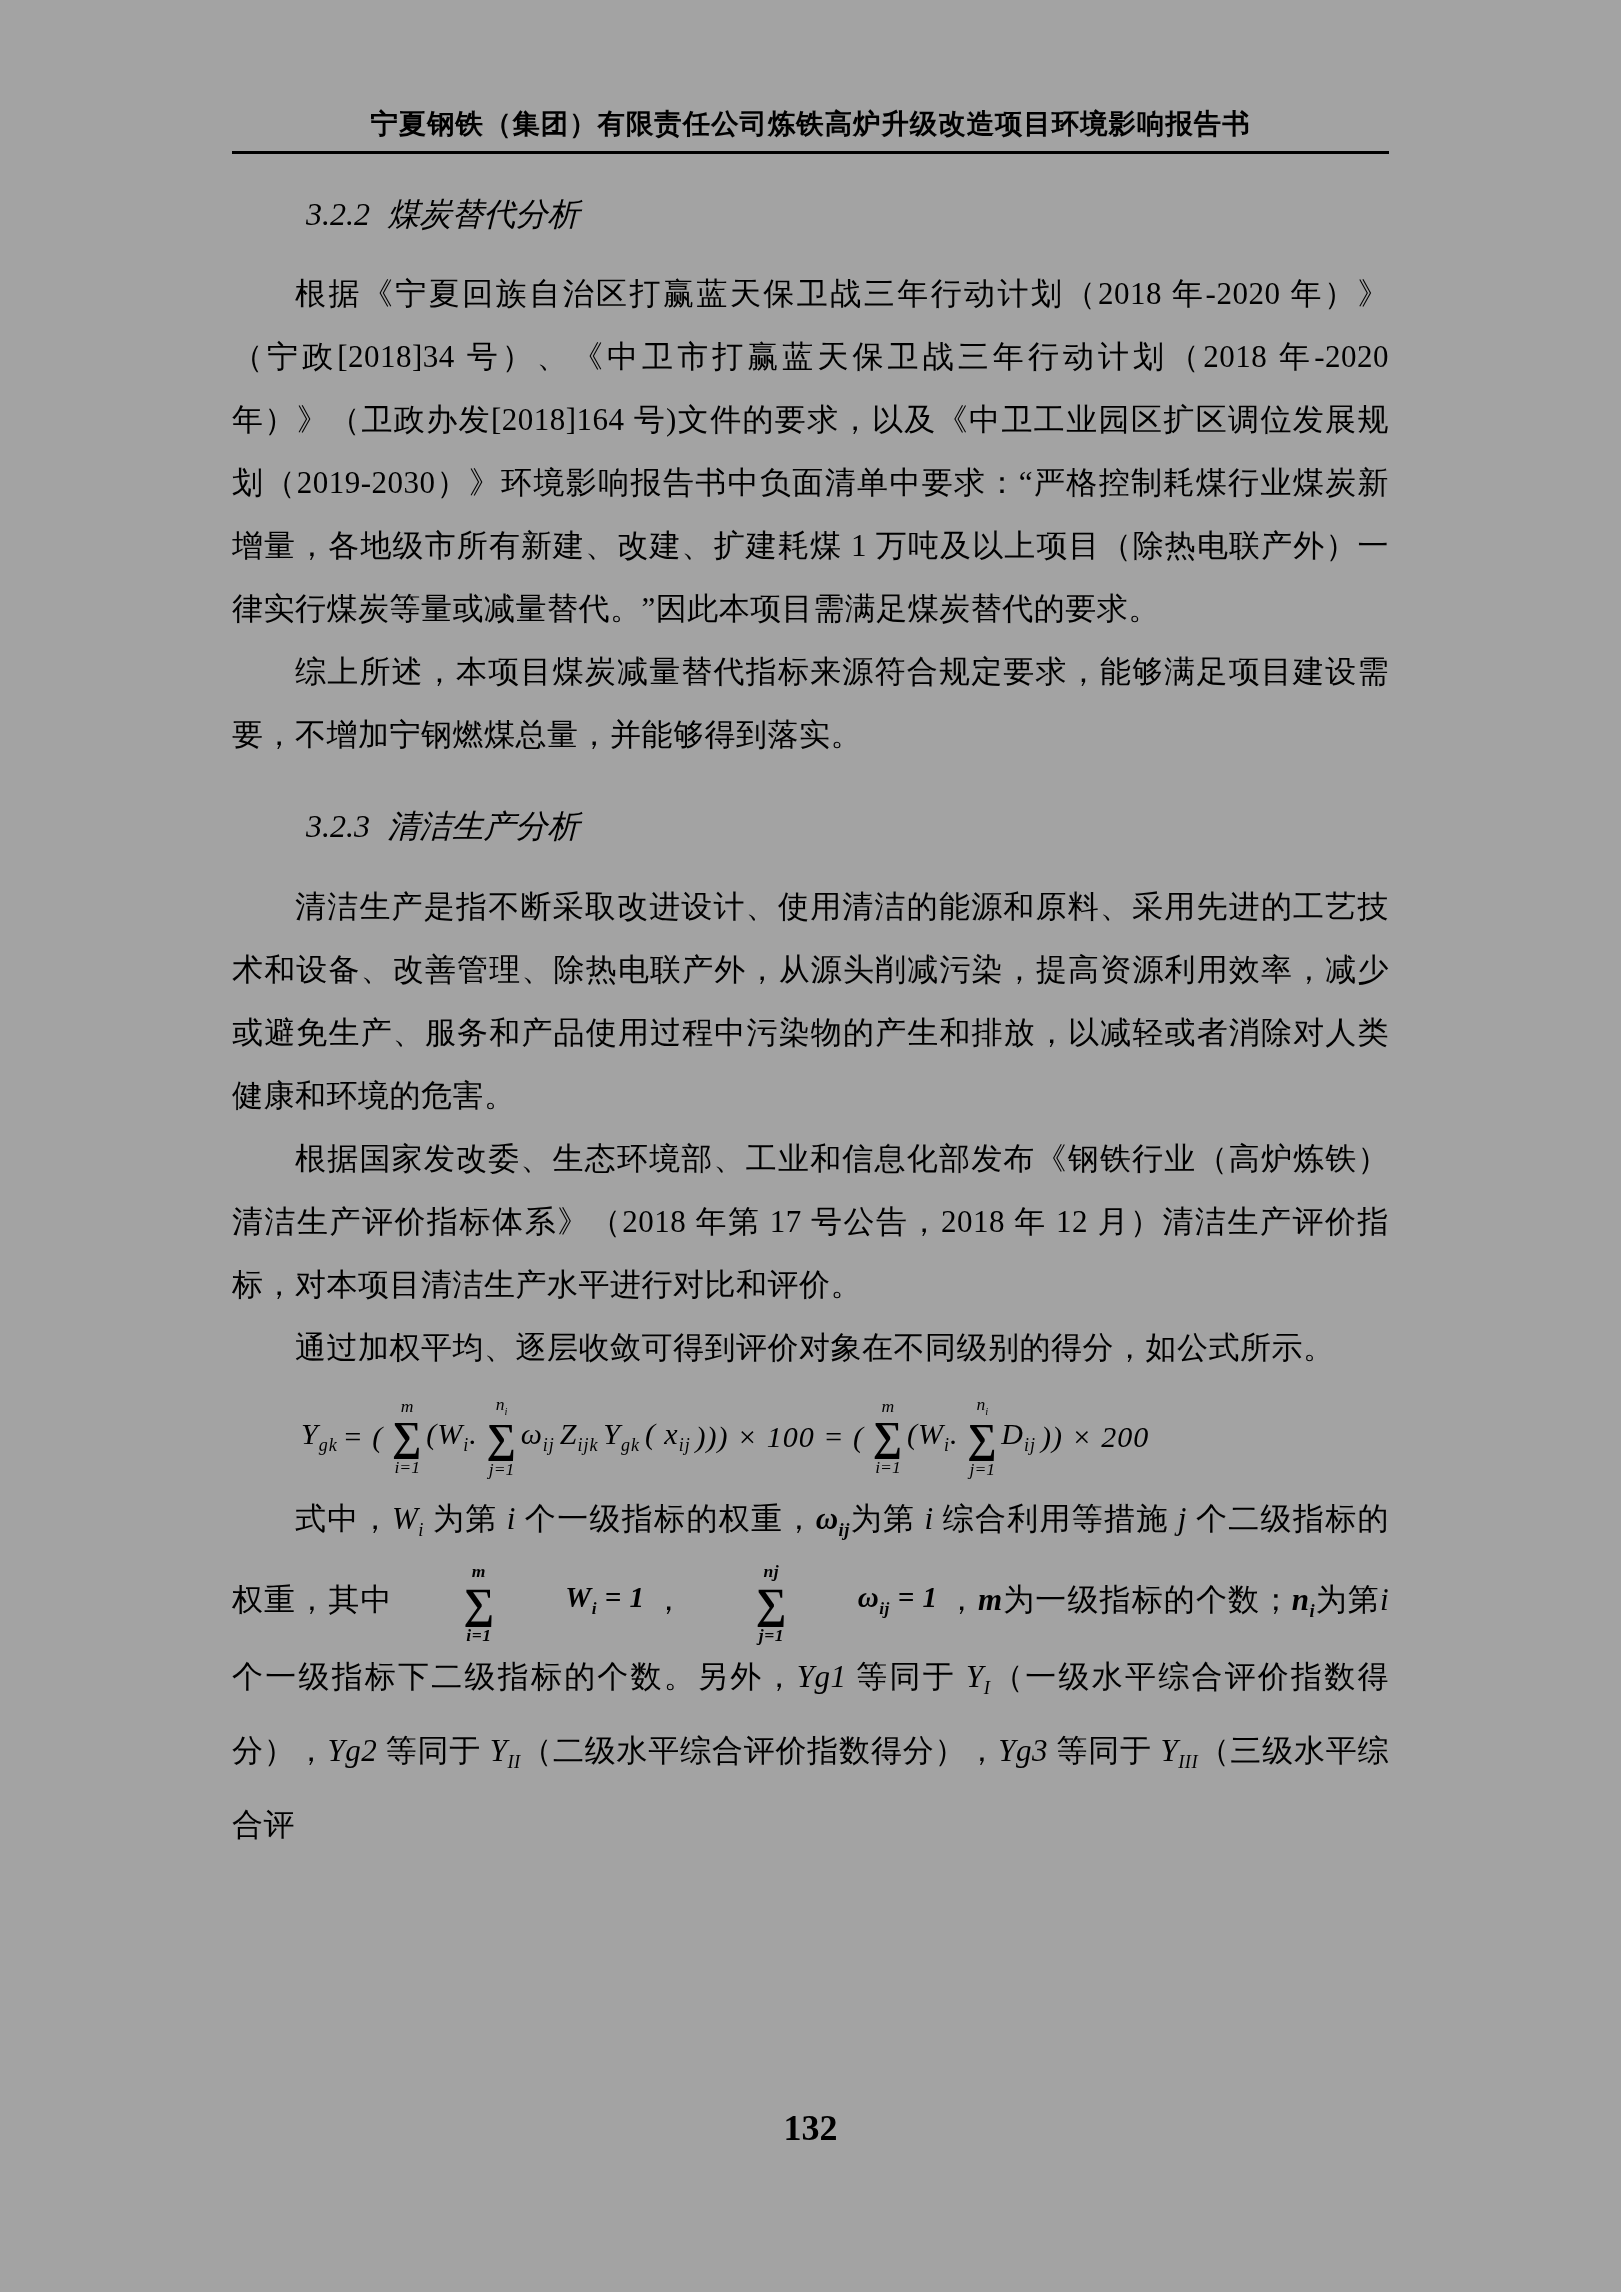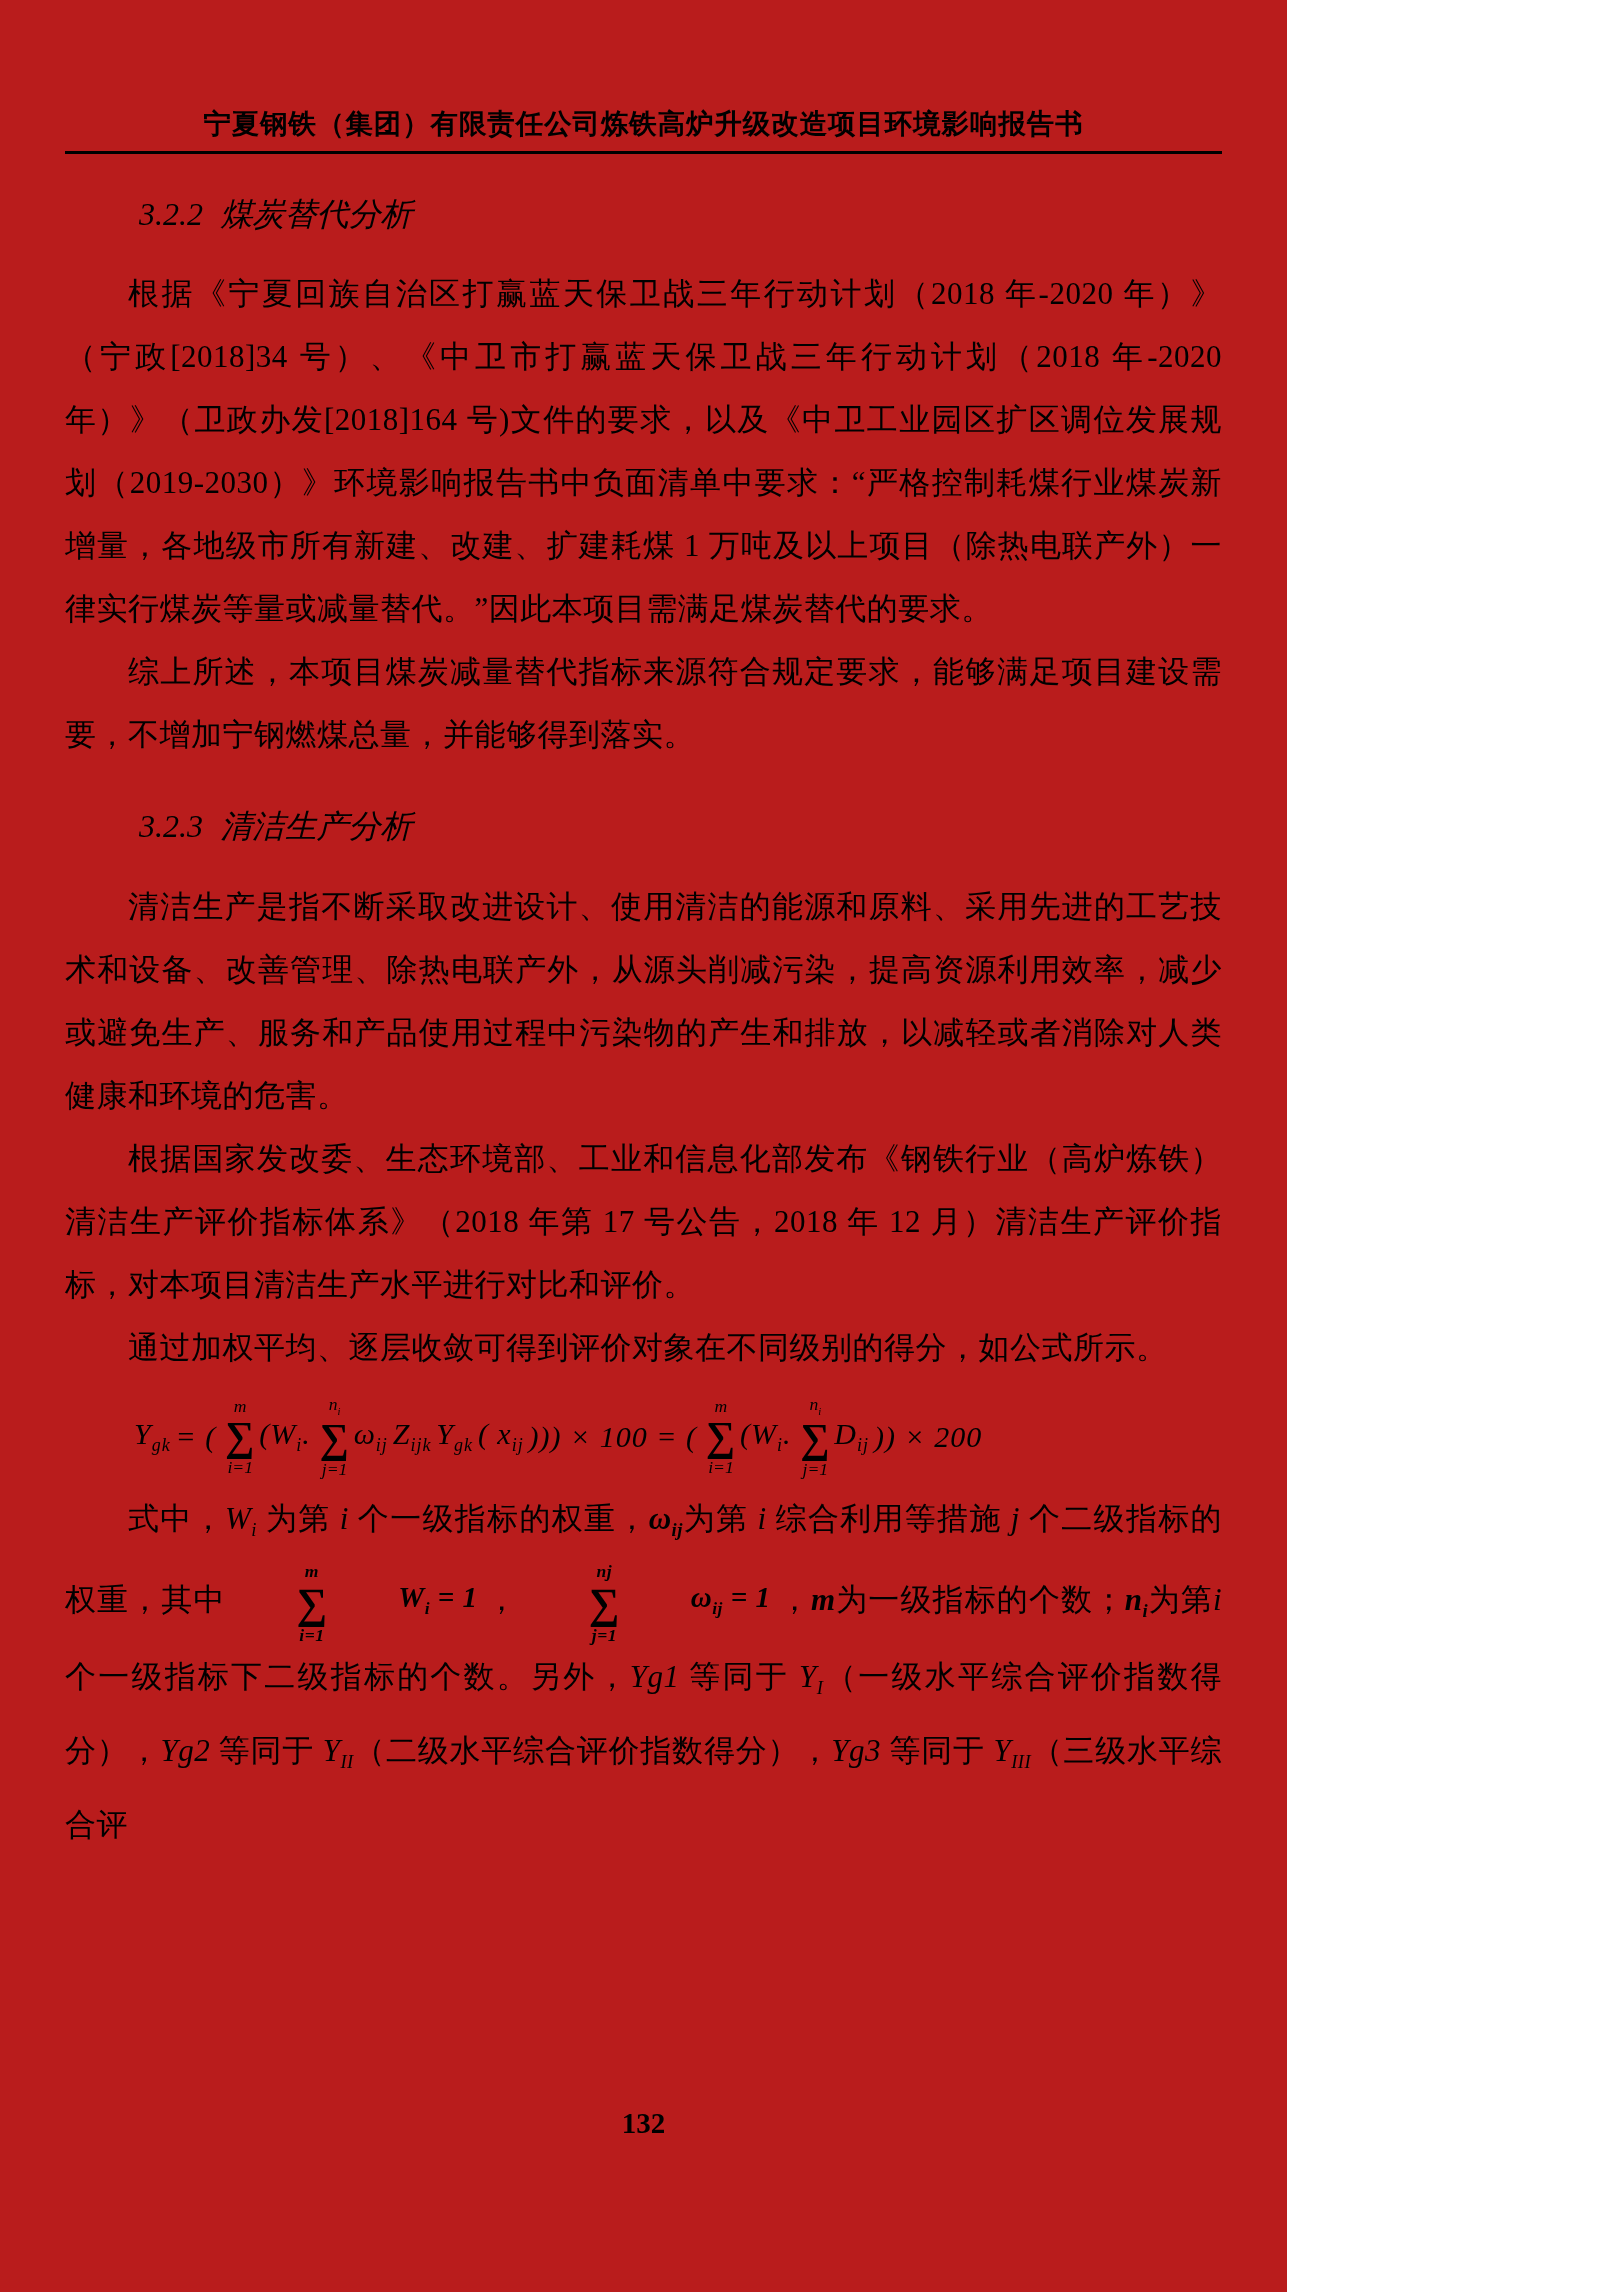--- a/index.html
+++ b/index.html
@@ -2,21 +2,21 @@
 <html><head>
 <meta charset="utf-8">
 <style>
   * { margin:0; padding:0; box-sizing:border-box; }
   html,body { background:#ffffff; }
   body {
     width:1621px; height:2293px;
     font-family:"Liberation Serif","DejaVu Serif",serif;
     color:#000000;
   }
-  .page { position:relative; width:1287px; height:2293px; overflow:hidden; background:#b91c1c; }
+  .page { position:relative; width:1621px; height:2293px; overflow:hidden; background:#a3a3a3; }
   .content { width:1157px; margin:0 auto; }
 
   .doc-header { text-align:center; padding-top:106px; padding-bottom:8.8px; border-bottom:3.9px solid #000; }
   .doc-title { font-size:27.4px; font-weight:bold; letter-spacing:1px; }
 
   .sec-heading { font-size:32px; font-weight:normal; font-style:italic; margin:39px 0 25.5px 0; padding-left:74px; }
   .sec-heading .num { margin-right:17.6px; font-style:italic; }
 
   p.body { font-size:31px; line-height:63px; text-align:justify; text-indent:63px; letter-spacing:0.5px; }
 
@@ -36,21 +36,21 @@
   .sum .lim { font-size:17.6px; line-height:1.15; font-style:italic; letter-spacing:0; }
   .sum .sig { font-size:41px; line-height:1.0; font-weight:bold; font-style:normal; }
 
   
   .isum { display:inline-flex; align-items:center; vertical-align:middle; margin:0 7.8px; font-style:italic; font-weight:bold; }
   .isum .col { display:inline-flex; flex-direction:column; align-items:center; margin-right:7.8px; }
   .isum .lim { font-size:17.6px; line-height:1.15; }
   .isum .sig { font-size:43px; line-height:1.0; font-style:normal; }
   .isum .sbody { font-size:29px; white-space:nowrap; }
 
-  .footer { position:absolute; top:2107px; left:0; right:0; text-align:center; font-size:29px; font-weight:bold; }
+  .footer { position:absolute; top:2107px; left:0; right:0; text-align:center; font-size:36px; font-weight:bold; }
 </style>
 </head>
 <body>
 
 <div class="page">
   <div class="content">
 
     <div class="doc-header">
       <div class="doc-title">宁夏钢铁（集团）有限责任公司炼铁高炉升级改造项目环境影响报告书</div>
     </div>

